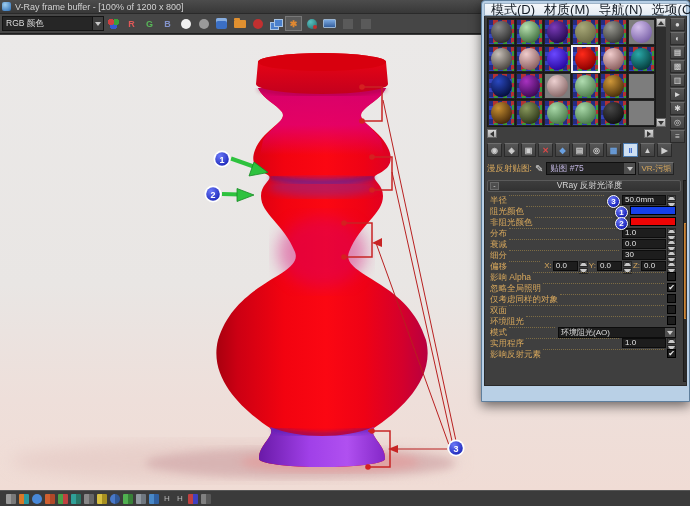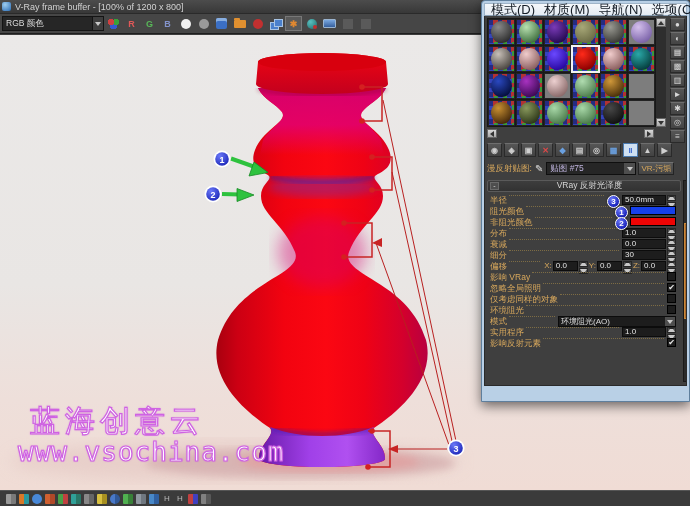--- a/index.html
+++ b/index.html
@@ -353,22 +353,20 @@
         <circle cx="213" cy="194" r="6.8" fill="url(#badgeG)"></circle>
         <text x="213" y="197.5" text-anchor="middle" font-size="9" font-weight="bold" fill="#fff">2</text>
       </g>
       <g>
         <circle cx="456" cy="448" r="8.5" fill="#fff"></circle>
         <circle cx="456" cy="448" r="6.8" fill="url(#badgeG)"></circle>
         <text x="456" y="451.5" text-anchor="middle" font-size="9" font-weight="bold" fill="#fff">3</text>
       </g>
     </svg>
 
-    <div class="wm1">蓝海创意云</div>
-    <div class="wm2">www.vsochina.com</div>
   </div>
 
   <div class="vfb-bottombar" id="vfb-bottom">
       <div class="bico" style="background: linear-gradient(90deg, rgb(154, 154, 154) 50%, rgb(122, 122, 122) 50%);"></div>
       <div class="bico" style="background: linear-gradient(90deg, rgb(216, 120, 40) 50%, rgb(40, 152, 160) 50%);"></div>
       <div class="bico" style="background: linear-gradient(90deg, rgb(72, 136, 216) 50%, rgb(72, 136, 216) 50%); border-radius: 50%;"></div>
       <div class="bico" style="background: linear-gradient(90deg, rgb(208, 96, 48) 50%, rgb(176, 72, 40) 50%);"></div>
       <div class="bico" style="background: linear-gradient(90deg, rgb(72, 160, 72) 50%, rgb(192, 64, 64) 50%);"></div>
       <div class="bico" style="background: linear-gradient(90deg, rgb(48, 160, 152) 50%, rgb(40, 120, 104) 50%);"></div>
       <div class="bico" style="background: linear-gradient(90deg, rgb(136, 136, 136) 50%, rgb(102, 102, 102) 50%);"></div>
@@ -615,31 +613,36 @@
           <span class="p-spin">
             <span>
               <span class="t u"></span>
             </span>
             <span>
               <span class="t d"></span>
             </span>
           </span>
         </div>
         <div class="p-row">
-          <span class="p-label">影响 VRay</span>
+          <span class="p-label">影响 Alpha</span>
           <span class="p-lead"></span>
           <span class="p-check"></span>
         </div>
         <div class="p-row">
           <span class="p-label">忽略全局照明</span>
           <span class="p-lead"></span>
           <span class="p-check">✔</span>
         </div>
         <div class="p-row">
           <span class="p-label">仅考虑同样的对象</span>
+          <span class="p-lead"></span>
+          <span class="p-check"></span>
+        </div>
+        <div class="p-row">
+          <span class="p-label">双面</span>
           <span class="p-lead"></span>
           <span class="p-check"></span>
         </div>
         <div class="p-row">
           <span class="p-label">环境阻光</span>
           <span class="p-lead"></span>
           <span class="p-check"></span>
         </div>
         <div class="p-row">
           <span class="p-label">模式</span>

